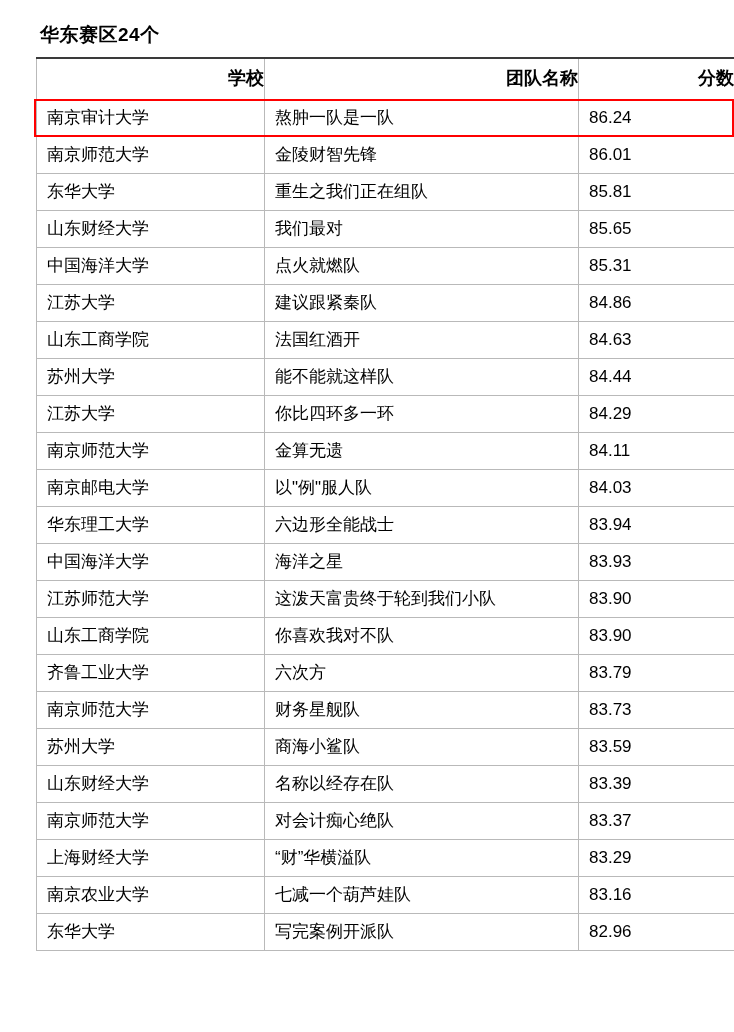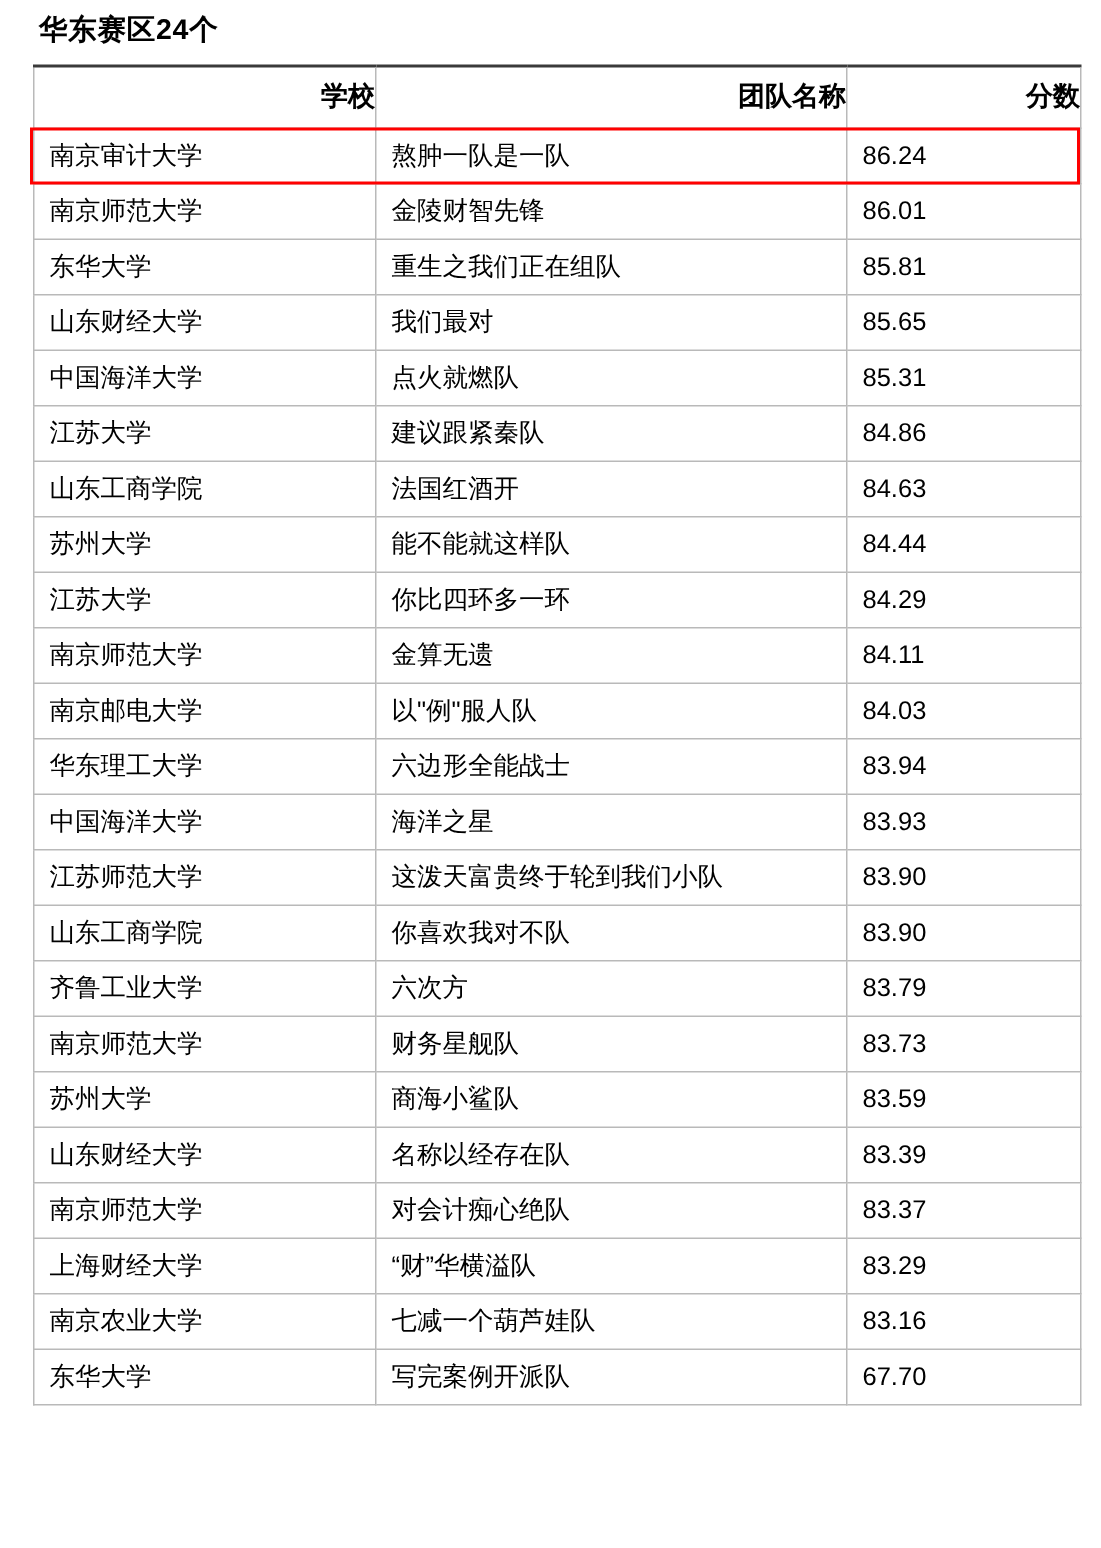--- a/index.html
+++ b/index.html
@@ -12,21 +12,21 @@
     height: 1032px;
     font-family: "Liberation Sans", "DejaVu Sans", sans-serif;
     color: #000000;
     overflow: hidden;
   }
   .page {
     position: relative;
     width: 734px;
     height: 1032px;
     box-sizing: border-box;
-    padding: 0;
+    padding: 14px;
   }
   .doc-title {
     font-size: 19px;
     font-weight: bold;
     letter-spacing: 0.5px;
     padding: 10px 0 10px 26px;
     line-height: 1.2;
   }
   .table-wrap {
     position: relative;
@@ -218,21 +218,21 @@
             <td>83.29</td>
           </tr>
           <tr>
             <td>南京农业大学</td>
             <td>七减一个葫芦娃队</td>
             <td>83.16</td>
           </tr>
           <tr>
             <td>东华大学</td>
             <td>写完案例开派队</td>
-            <td>67.70</td>
+            <td>82.96</td>
           </tr>
         </tbody>
     </table>
     <div class="redbox"></div>
   </div>
 
   <div class="footer-peek"></div>
 </div>
 
 </body></html>

